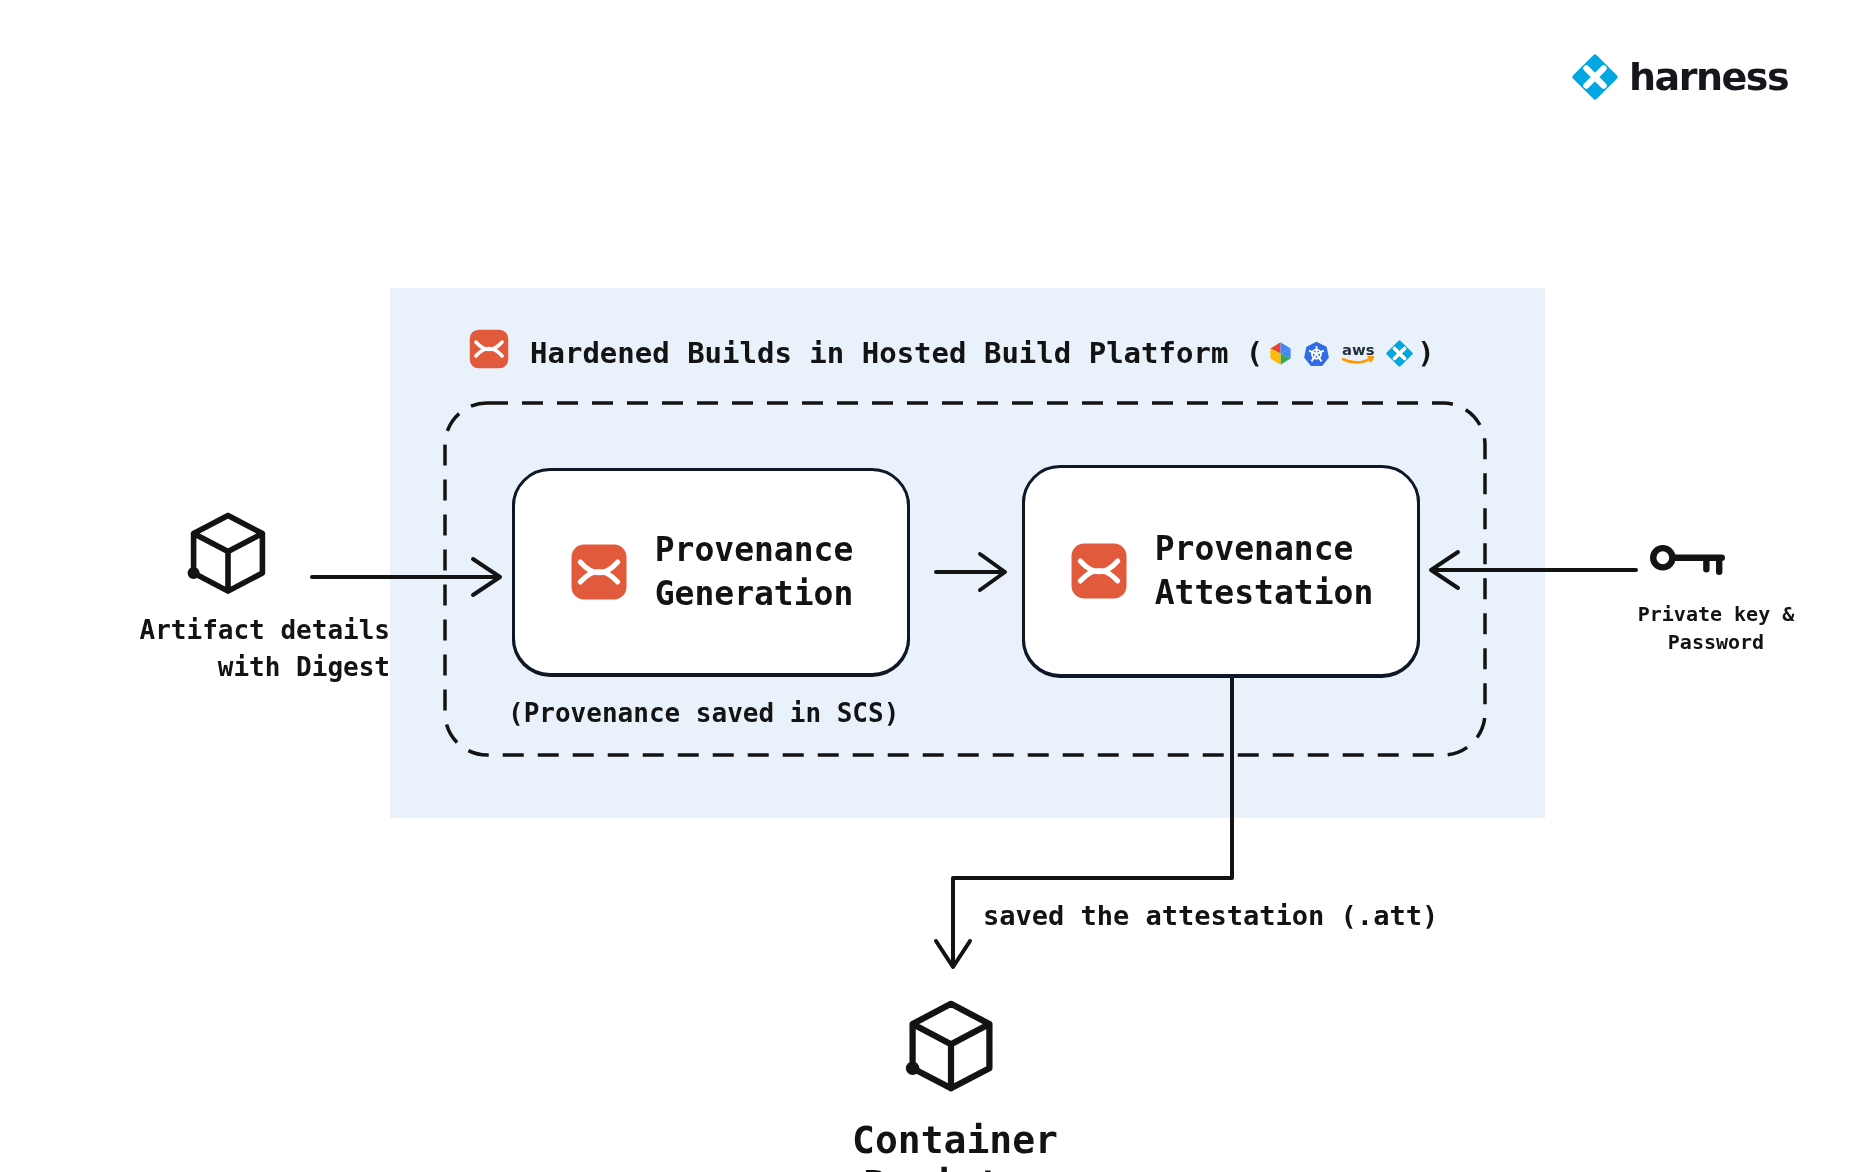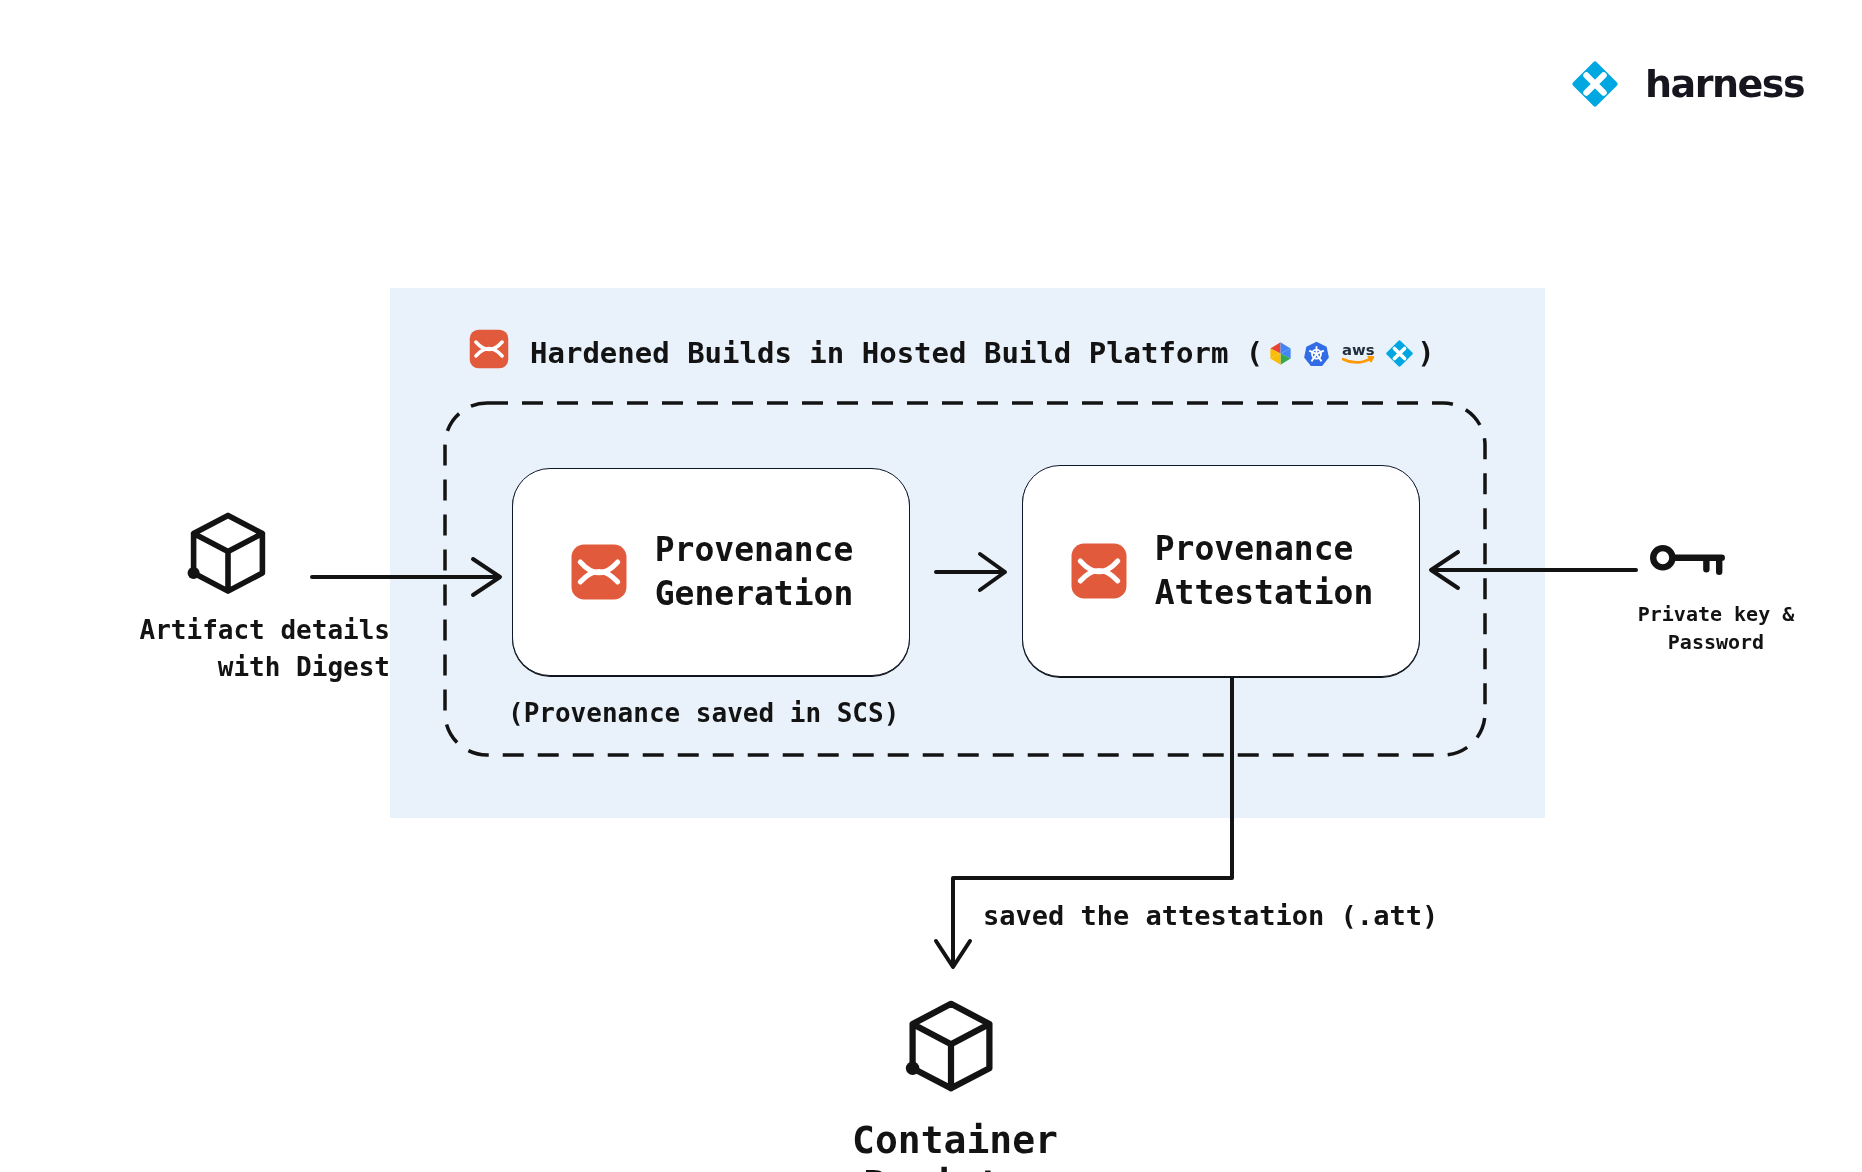--- a/index.html
+++ b/index.html
@@ -4,40 +4,40 @@
 <style>
   * { margin:0; padding:0; box-sizing:border-box; }
   html,body { background:#ffffff; }
   .canvas {
     position:relative; width:1862px; height:1172px; background:#ffffff;
     font-family:"DejaVu Sans Mono", monospace; color:#131313; overflow:hidden;
   }
   .abs { position:absolute; }
 
   
-  .brand { top:61px; left:1572px; display:flex; align-items:center; gap:27px; }
+  .brand { top:54px; left:1572px; display:flex; align-items:center; gap:11px; }
   .brand-text {
     font-family:"DejaVu Sans", sans-serif; font-weight:700; font-size:38px;
     color:#17161f; letter-spacing:-1.5px;
   }
 
   
   .title-row { top:200px; left:424px; display:flex; align-items:center; gap:24px; }
   .title-text { font-size:32px; font-weight:700; color:#131313; }
 
   
   .panel { left:390px; top:288px; width:1155px; height:530px; background:#e9f2fb; }
   .panel-header { left:468px; top:328px; display:flex; align-items:flex-end; gap:20px; }
   .panel-header-text { font-size:29px; font-weight:700; display:flex; align-items:center; }
   .provider-icons { display:inline-flex; align-items:center; gap:9px; margin:0 4px; }
   .inline-icon { display:inline-flex; }
 
   
   .node {
-    position:absolute; background:#ffffff; border:1px solid #0f172a; border-radius:38px;
+    position:absolute; background:#ffffff; border:3px solid #0f172a; border-radius:38px;
     display:flex; align-items:center; justify-content:center; gap:26px;
     box-shadow:0 1px 0 #131313;
   }
   .node-label { font-size:33px; font-weight:700; line-height:1.32; white-space:pre-line; }
   .node-gen { left:512px; top:468px; width:398px; height:208px; }
   .node-att { left:1022px; top:465px; width:398px; height:212px; }
 
   .scs-note { left:508px; top:698px; font-size:26px; font-weight:700; }
 
   

